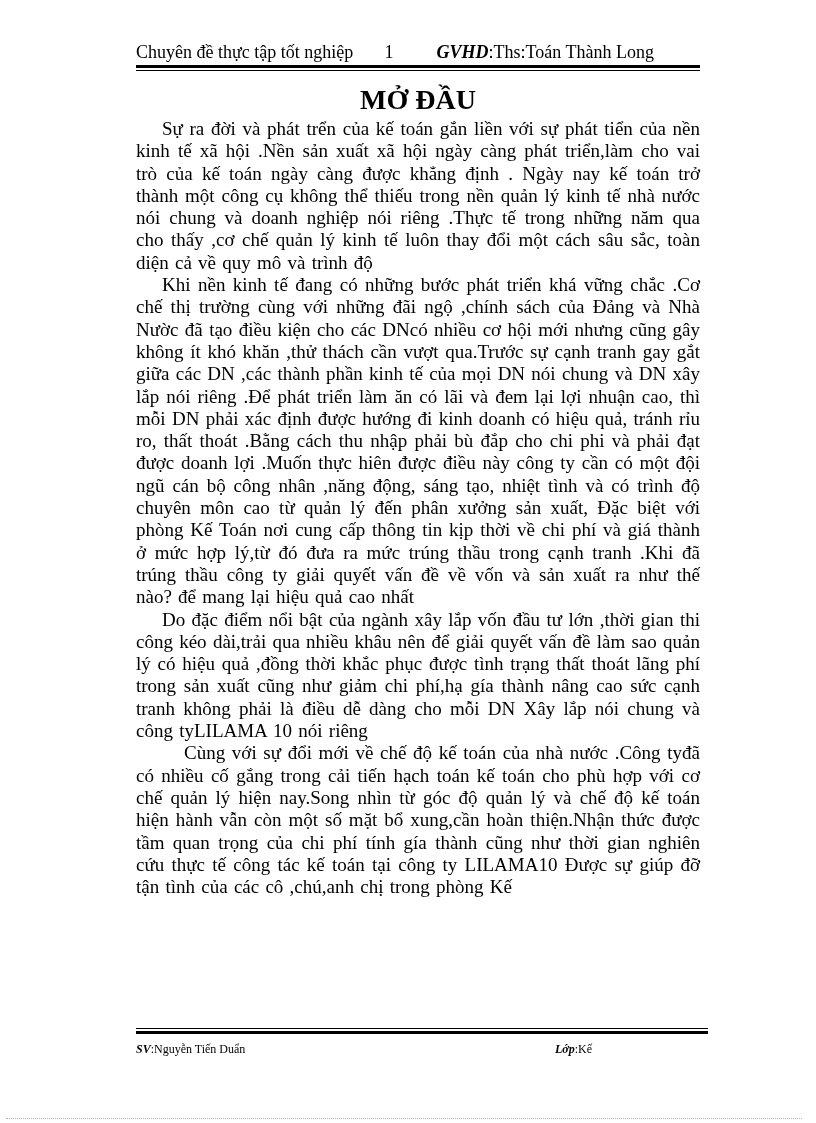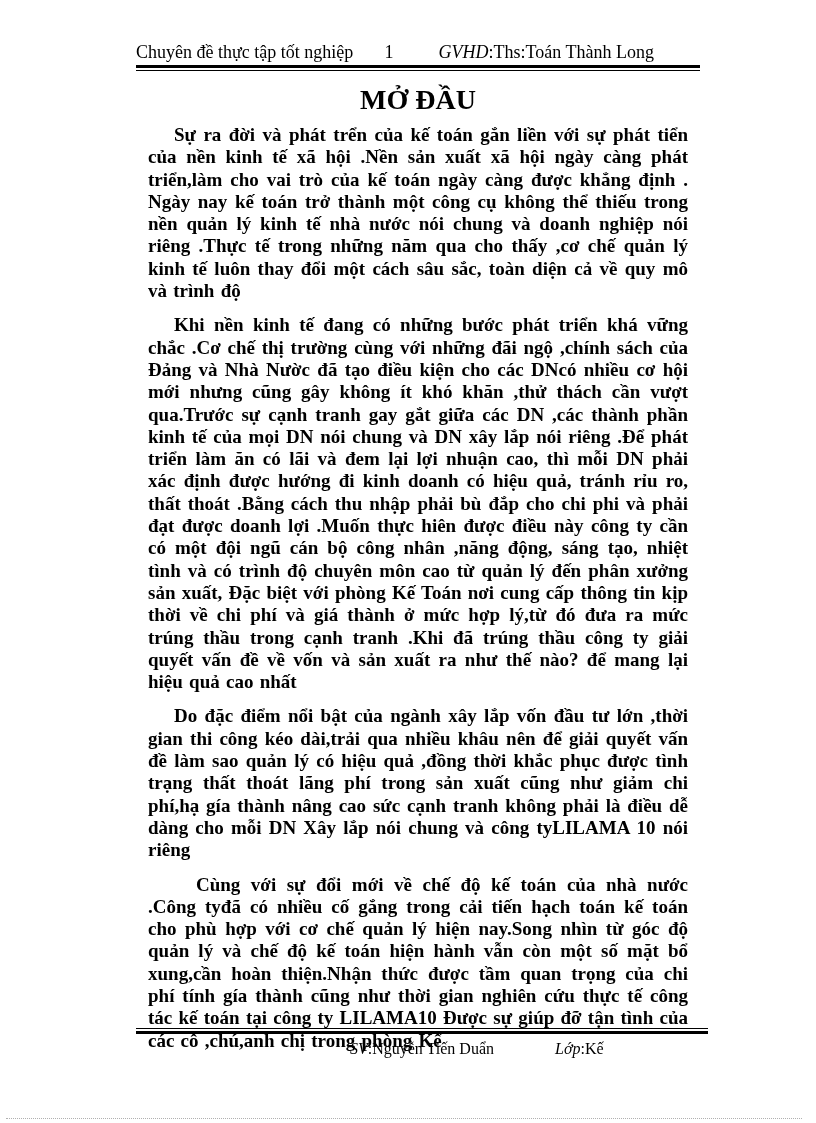--- a/index.html
+++ b/index.html
@@ -19,21 +19,21 @@
   .header-row {
     display: flex;
     align-items: baseline;
     font-size: 18px;
     line-height: 20px;
     white-space: nowrap;
   }
   .header-left  { flex: 1 1 0; }
   .header-page  { flex: 0 0 auto; transform: translateX(-6px); }
   .header-right { flex: 1 1 0; text-align: right; padding-right: 46px; }
-  .ital { font-style: italic; }
+  .ital { font-style: italic; font-weight: bold; }
   .rule-double-header {
     margin-top: 3px;
     height: 2px;
     border-top: 3px solid #000;
     border-bottom: 1px solid #000;
   }
   .rule-double-footer {
     height: 2px;
     border-top: 1px solid #000;
     border-bottom: 3px solid #000;
@@ -44,39 +44,37 @@
     margin-top: 17px;
     text-align: center;
     font-weight: bold;
     font-size: 28px;
     line-height: 24px;
   }
 
   
   .body-text { margin-top: 6px; }
   .para {
-    margin: 12px;
+    margin: 0;
     font-size: 19px;
     line-height: 22.3px;
     text-align: justify;
     word-spacing: 1.5px;
-    font-weight: bold;
   }
   .indent-sm { text-indent: 26px; }
   .indent-lg { text-indent: 48px; }
 
   
   .footer {
     position: absolute;
     top: 1028px;
     left: 136px;
     width: 572px;
-    font-size: 16px;
+    font-size: 12px;
     line-height: 24px;
-    text-align: center;
   }
   .footer-line1 { position: relative; margin-top: 3px; }
   .footer-class { position: absolute; left: 419px; top: 0; }
   .footer-line2 { }
 
   
   .page-bottom-edge {
     position: absolute;
     left: 6px;
     right: 6px;

